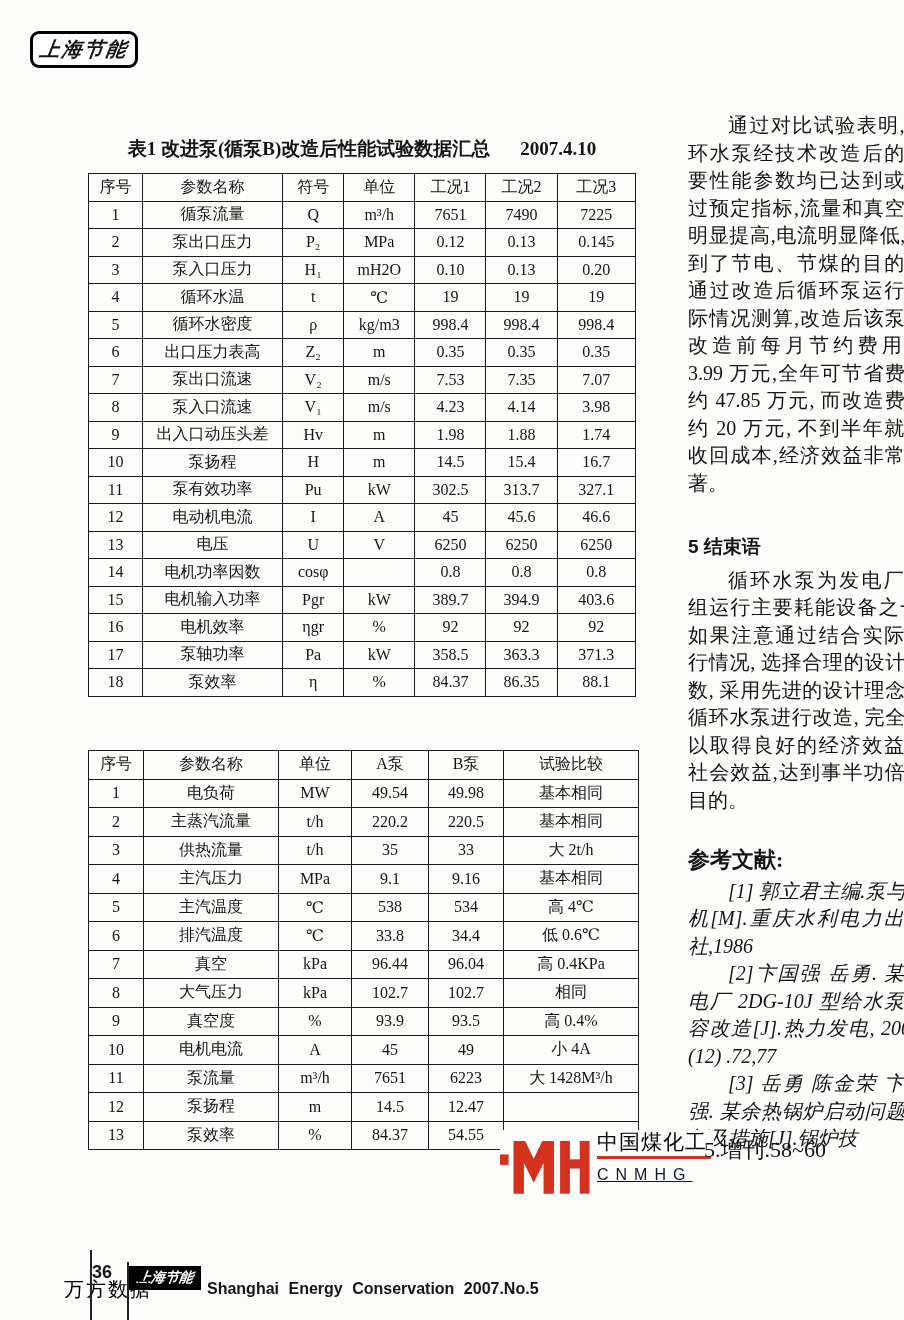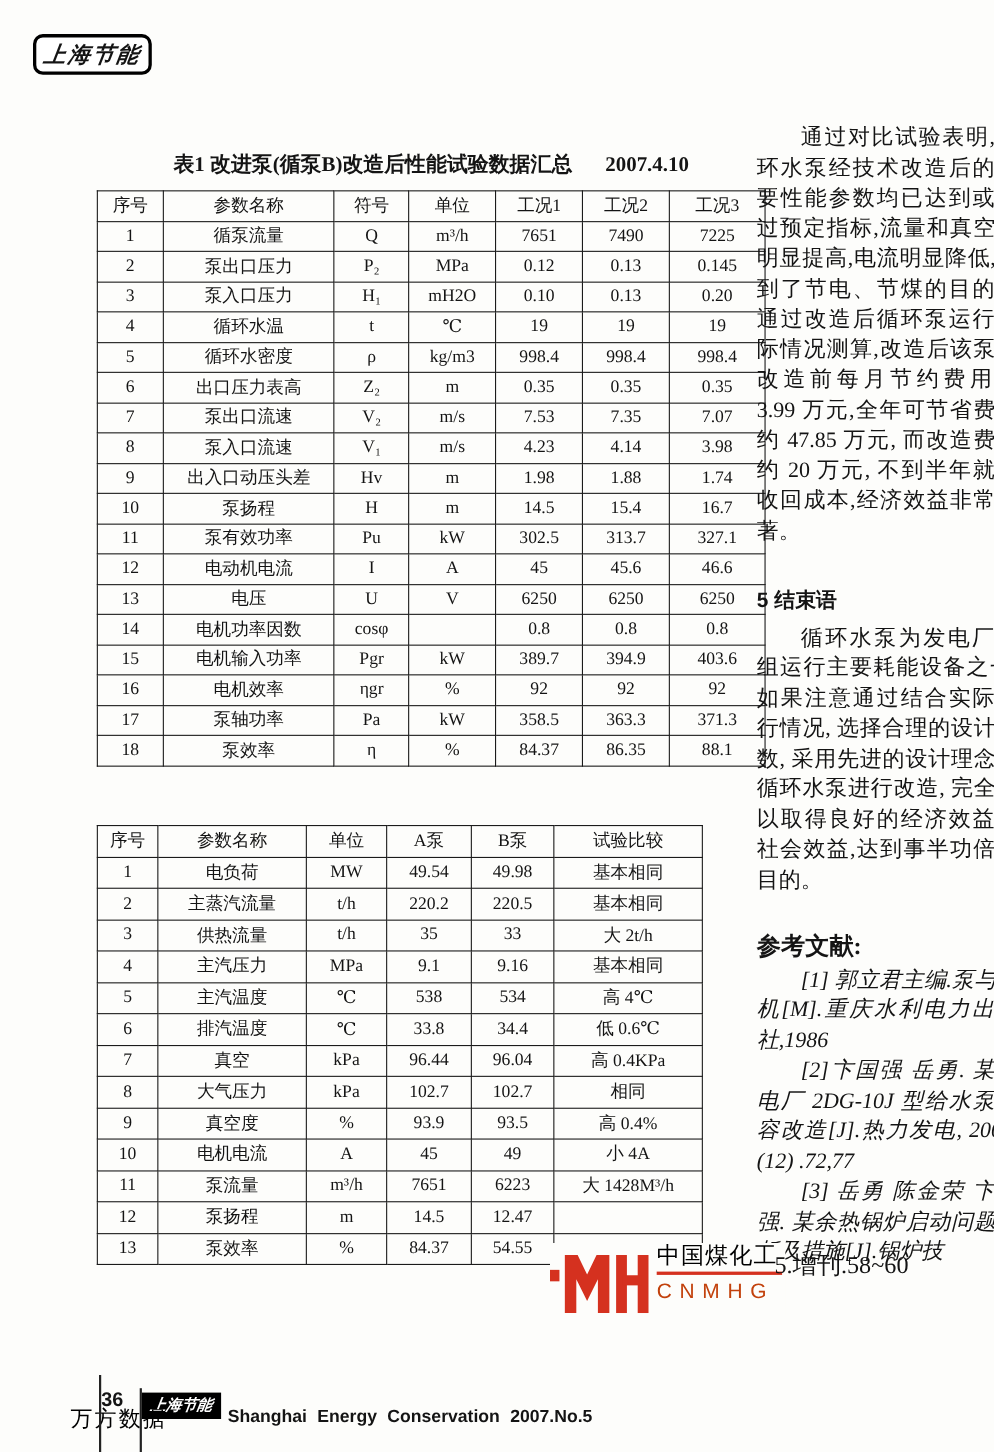--- a/index.html
+++ b/index.html
@@ -41,22 +41,22 @@
   
   .wm {
     position:absolute; left:500px; top:1130px; width:214px; height:66px;
     background:#fdfdfb; display:flex; align-items:flex-start; z-index:2;
   }
   .wm .logo { flex:0 0 auto; margin-top:2px; }
   .wm .wm-text { margin-left:5px; }
   .wm .cn { font-size:21px; letter-spacing:1px; color:#000000; line-height:24px; white-space:nowrap;
             font-family:"Liberation Sans","DejaVu Sans",sans-serif; }
   .wm .rule { height:3px; width:114px; margin-top:2px; }
-  .wm .en { font-size:19px; letter-spacing:7px; color:#c2410c; line-height:26px; margin-top:3px;
-            font-family:"Liberation Sans","DejaVu Sans",sans-serif; }
+  .wm .en { font-size:16px; letter-spacing:7px; color:#0f172a; line-height:26px; margin-top:3px;
+            font-family:"Liberation Sans","DejaVu Sans",sans-serif;text-decoration:underline; }
   .ref-tail { position:absolute; left:704px; top:1135px; font-size:22px; z-index:3; white-space:nowrap; }
   
   .vline { position:absolute; width:1.6px; background:#222; z-index:4; }
   .vline.a { left:90px; top:1250px; height:70px; }
   .vline.b { left:127px; top:1262px; height:58px; }
   .pageno { position:absolute; left:92px; top:1262px; font-size:18px; font-weight:bold;
             font-family:"Liberation Sans","DejaVu Sans",sans-serif; }
   .wanfang { position:absolute; left:64px; top:1276px; font-size:20px; color:#000000; letter-spacing:2px; z-index:3; }
   .flogo { position:absolute; left:129px; top:1266px; width:72px; height:24px; background:#000;
            display:flex; align-items:center; justify-content:center; }
@@ -67,21 +67,21 @@
 </style>
 </head>
 <body>
 
 <div class="page">
 
   <div class="brand-box">
     <span class="cal">上海节能</span>
   </div>
 
-  <div class="tbl-wrap" style="left:88px; top:136px; width:608px;">
+  <div class="tbl-wrap" style="left:88px; top:136px; width:548px;">
     <div class="tbl-title">
       <span>表1  改进泵(循泵B)改造后性能试验数据汇总</span><span class="date">2007.4.10</span>
     </div>
     <table class="data" id="t1">
       <colgroup>
         <col style="width:53px">
           <col style="width:138px">
           <col style="width:60px">
         <col style="width:70px">
           <col style="width:70px">

